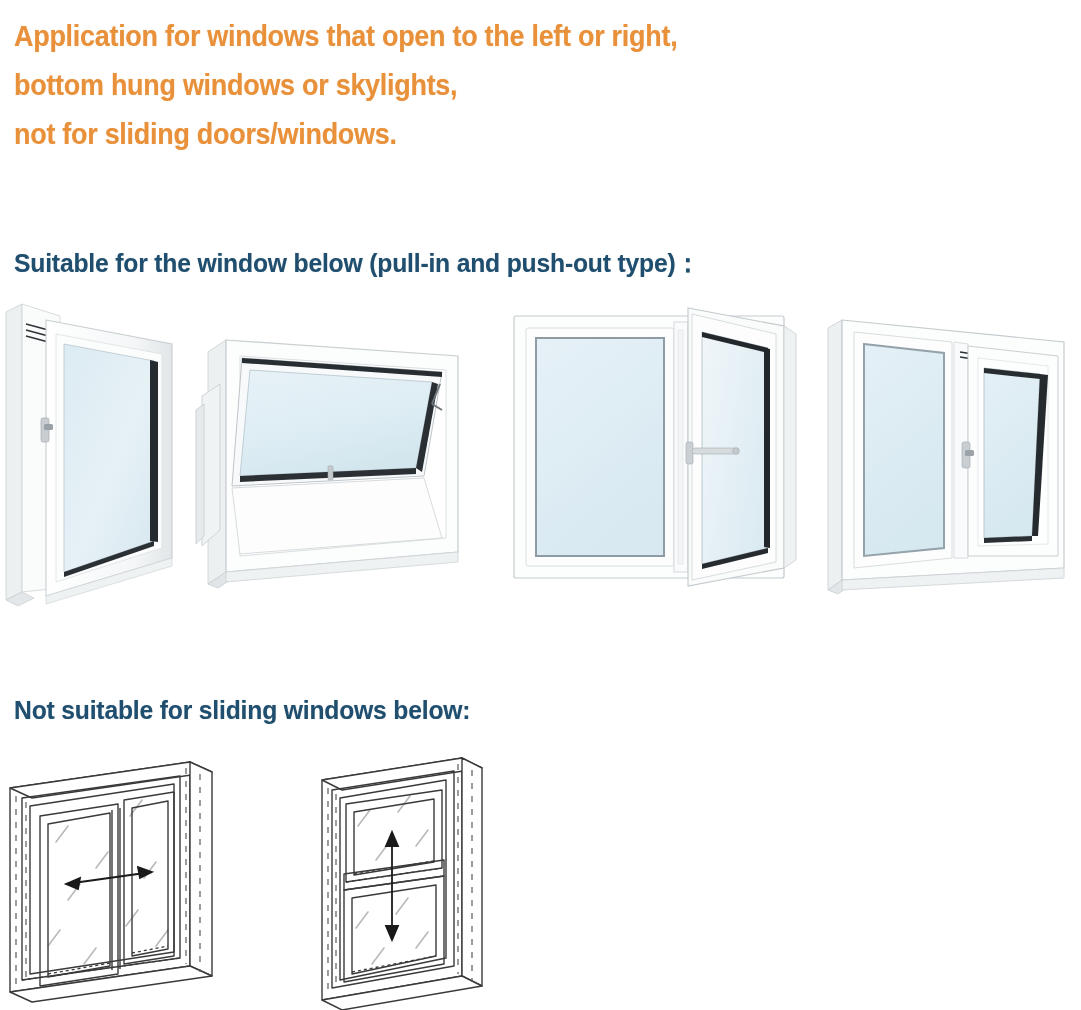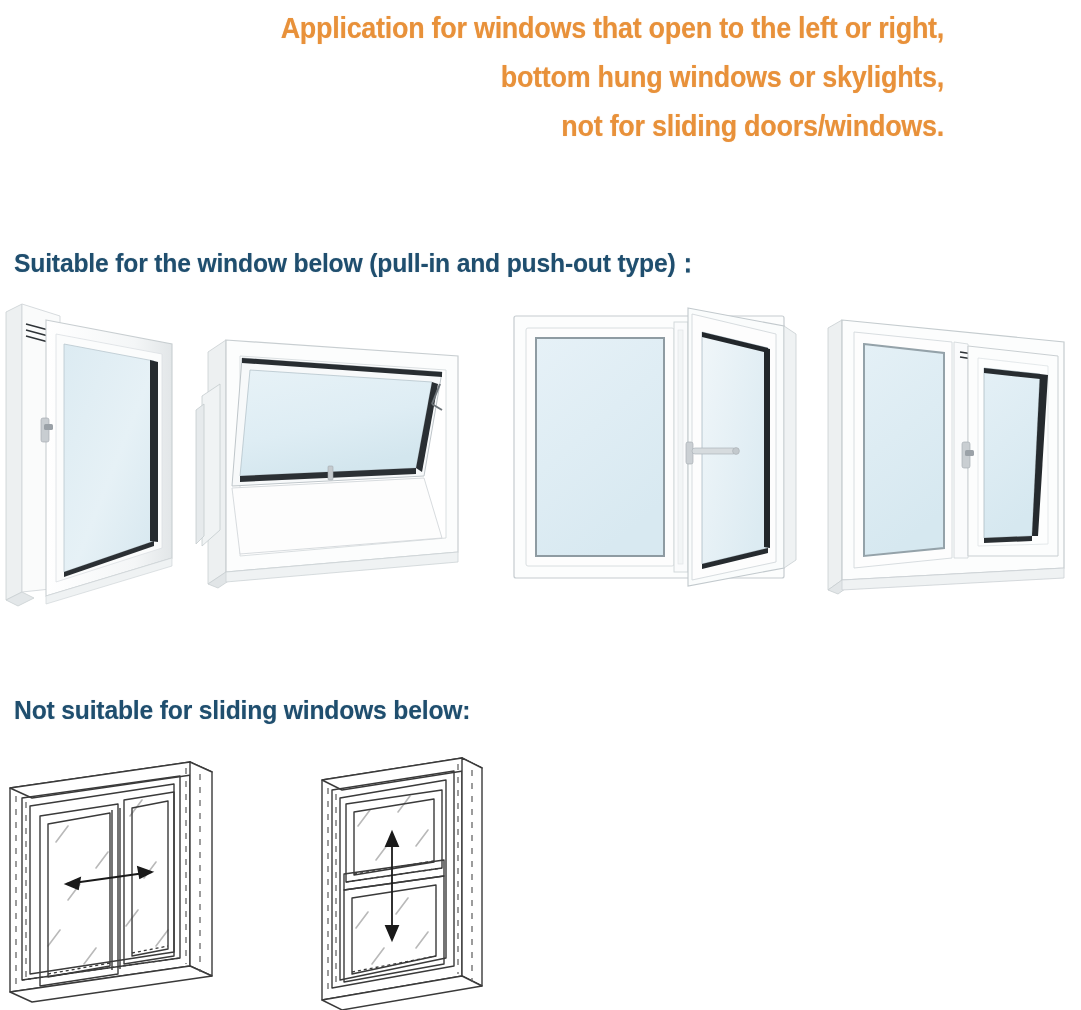--- a/index.html
+++ b/index.html
@@ -17,23 +17,22 @@
     width: 1081px;
     height: 1010px;
     background: #ffffff;
     overflow: hidden;
   }
 
   
   .headline-block {
     position: absolute;
     left: 14px;
-    top: 4px;
+    top: 12px;
     width: 1000px;
-    text-align: right;
   }
   .headline-line {
     color: #E8913A;
     font-weight: bold;
     font-size: 29px;
     line-height: 49px;
     letter-spacing: -0.3px;
     font-family: "Liberation Sans Narrow", "Liberation Sans", sans-serif;
     white-space: nowrap;
     transform: scaleX(0.93);

